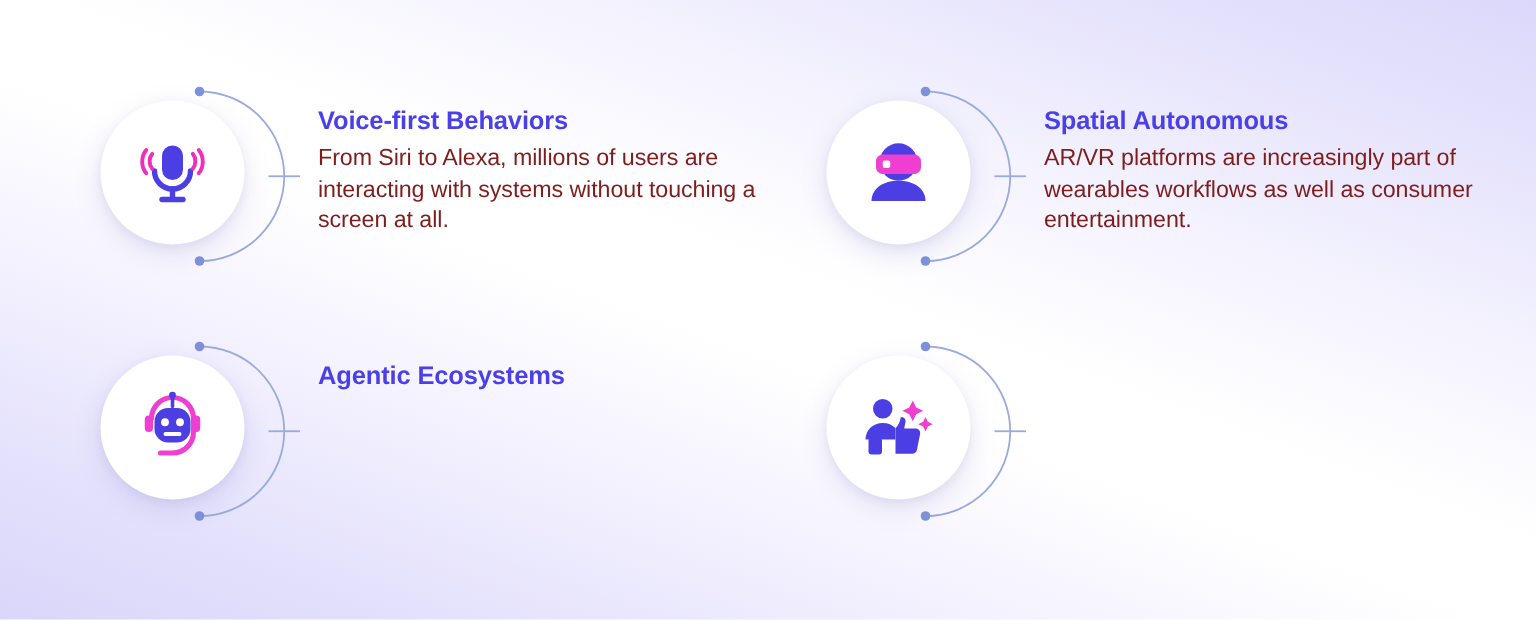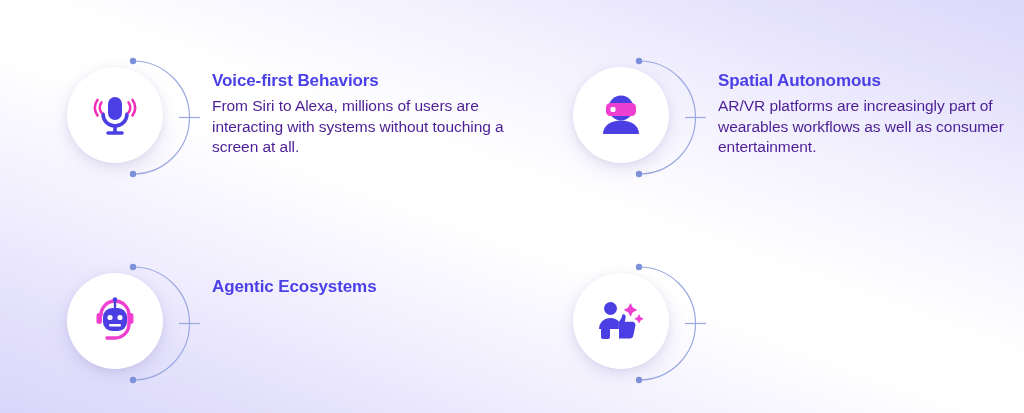--- a/index.html
+++ b/index.html
@@ -37,21 +37,20 @@
     top: 0;
     width: 1024px;
     height: 413px;
     display: grid;
     grid-template-columns: 470px 470px;
     grid-template-rows: 170px 170px;
     column-gap: 14px;
     row-gap: 0px;
     padding: 55px 0 0 60px;
     box-sizing: border-box;
-    gap: 36px;
   }
 
   .feature {
     position: relative;
     display: flex;
     align-items: flex-start;
   }
 
   
   .badge-zone {
@@ -101,21 +100,21 @@
     font-weight: bold;
     color: #4b40e8;
     letter-spacing: -0.1px;
     margin: 0 0 5px 0;
     line-height: 1.2;
   }
 
   .f-body {
     font-size: 15.5px;
     line-height: 1.32;
-    color: #4c1d95;
+    color: #7f1d1d;
     margin: 0;
     letter-spacing: -0.05px;
   }
 </style>
 </head>
 <body>
 
 <div class="board">
   <div class="grid">
 

